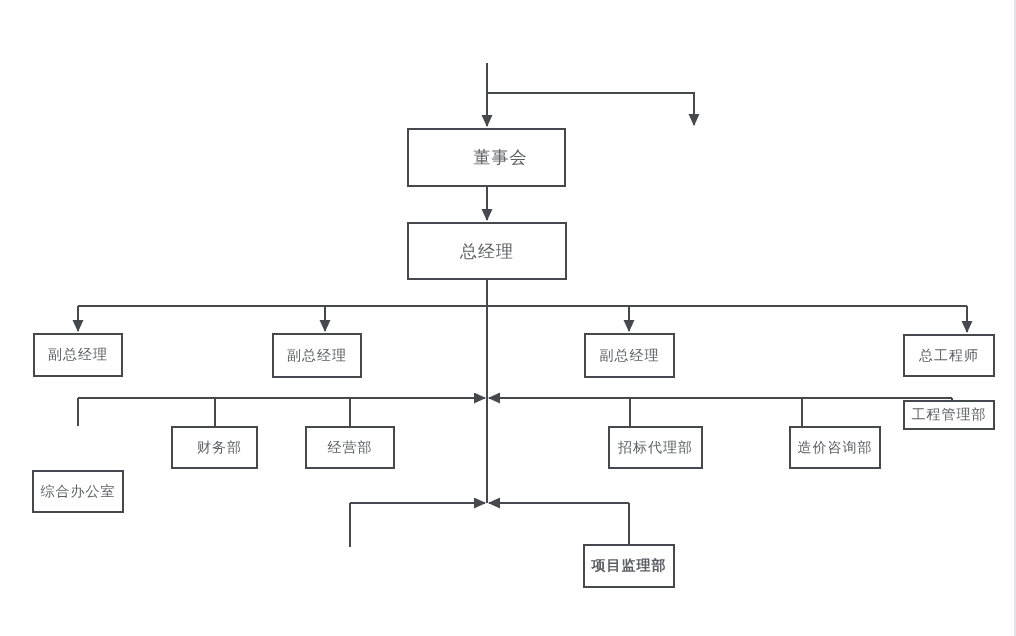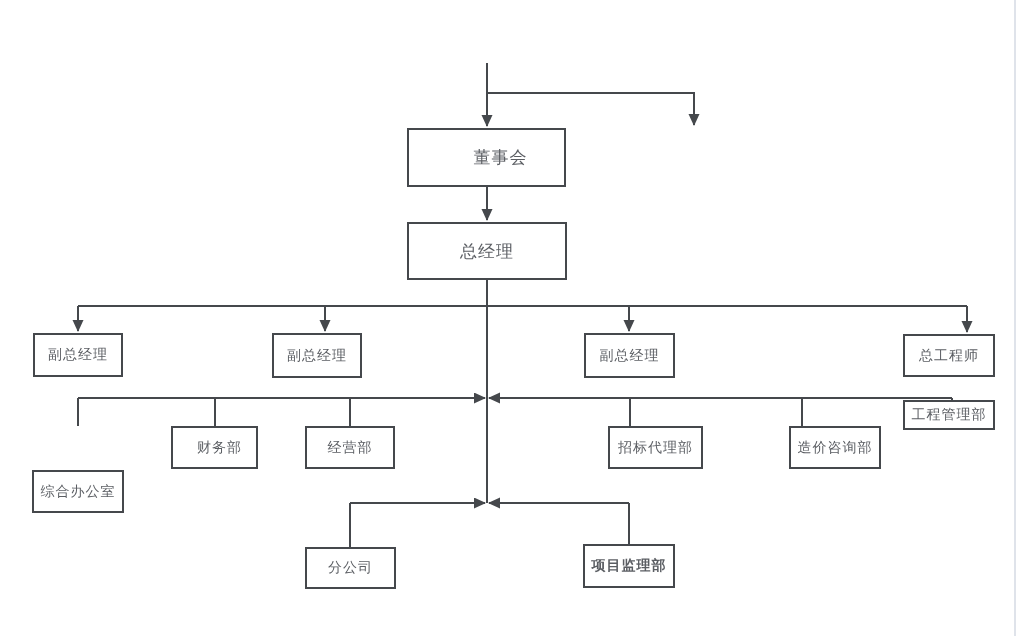--- a/index.html
+++ b/index.html
@@ -126,19 +126,16 @@
     </div>
     <div class="node" style="left: 582px; top: 426px; width: 95px; height: 43px; font-size: 14px; margin-left: 26px;">
       <span>招标代理部</span>
     </div>
     <div class="node" style="left: 755px; top: 426px; width: 92px; height: 43px; font-size: 14px; margin-left: 34px;">
       <span>造价咨询部</span>
     </div>
     <div class="node" style="left: 903px; top: 400px; width: 92px; height: 30px; font-size: 14px;">
       <span>工程管理部</span>
     </div>
-    <div class="node" style="left: 305px; top: 547px; width: 91px; height: 42px; font-size: 14px;">
-      <span>分公司</span>
-    </div>
     <div class="node" style="left: 583px; top: 544px; width: 92px; height: 44px; font-size: 14px; font-weight: bold;">
       <span>项目监理部</span>
     </div>
   </div>
 
 </body></html>

